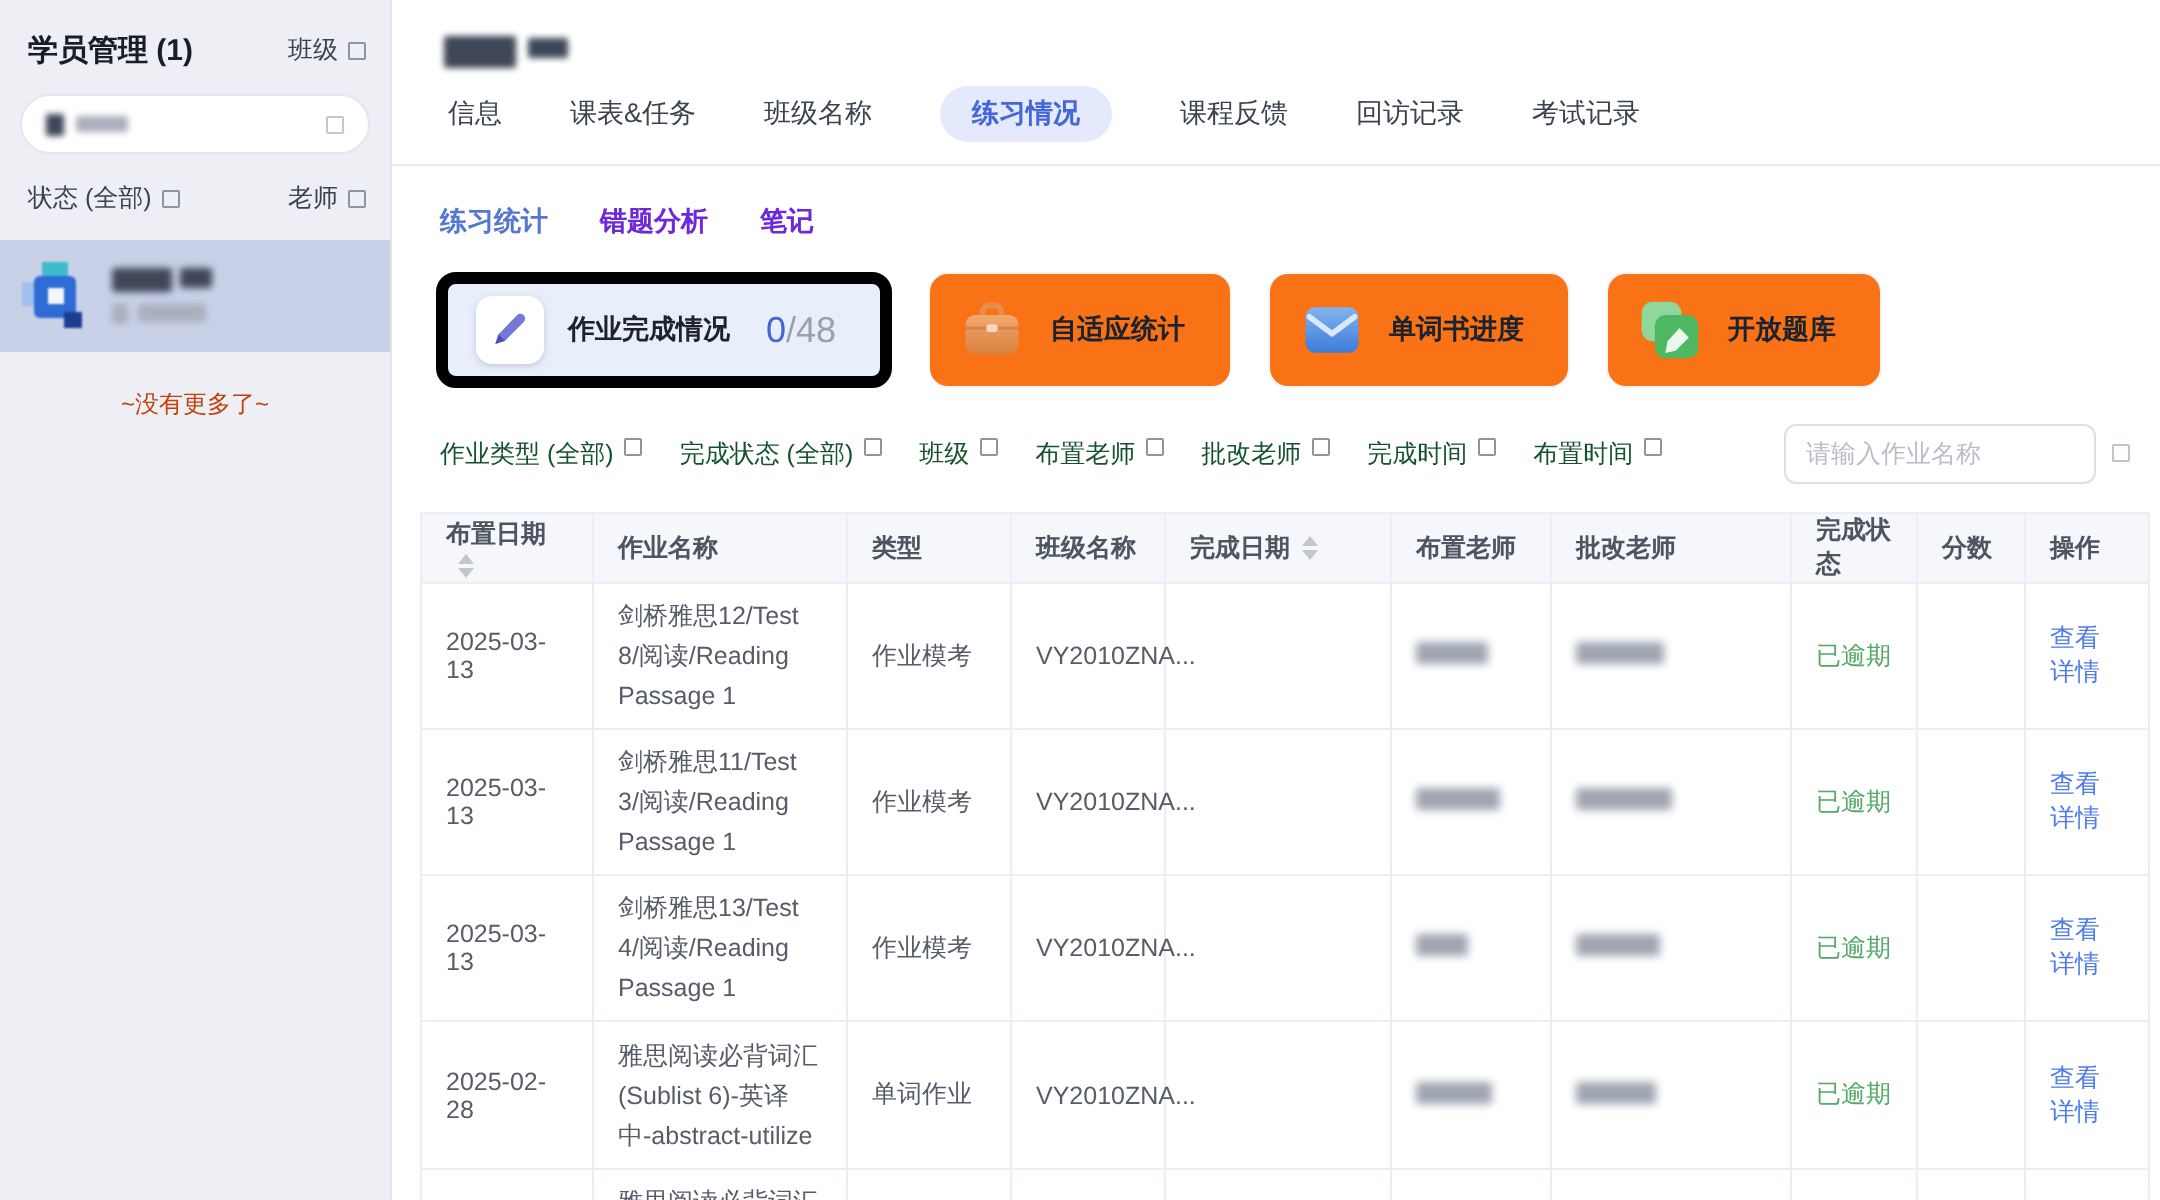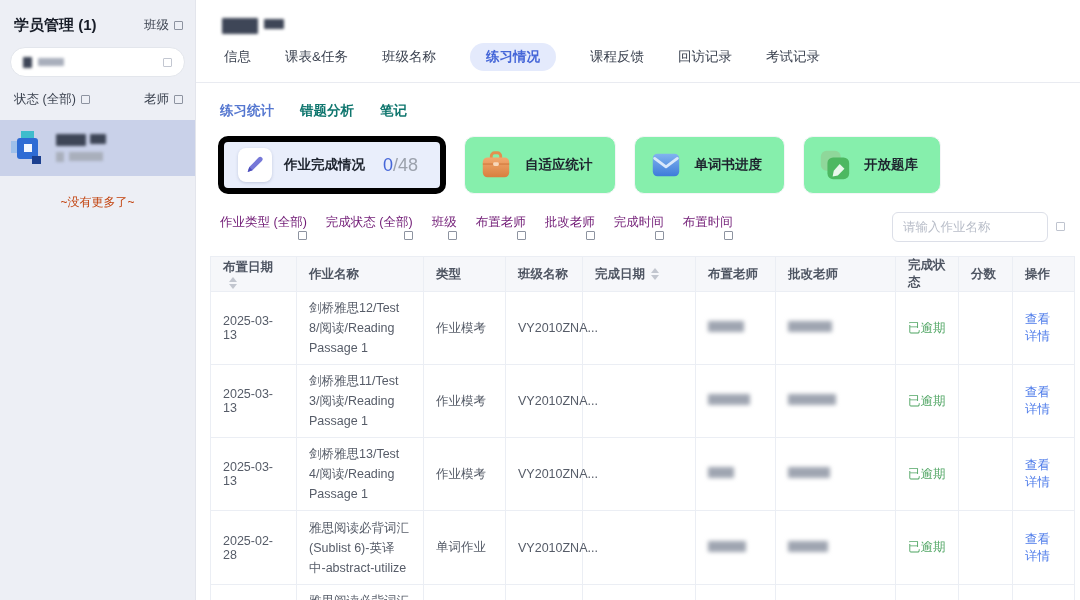--- a/index.html
+++ b/index.html
@@ -28,37 +28,37 @@
   .r-grey { background:#a9afbc; }
 
   
   .main { flex:1; position:relative; background:#fff; }
   .page-name { margin:14px 0 0 26px; height:20px; display:flex; align-items:flex-end; gap:6px; filter:blur(1.6px); }
   .tabs { display:flex; align-items:center; gap:34px; padding:9px 0 11px 28px; border-bottom:1px solid #e9ebf1; }
   .tab { font-size:13.5px; color:#3b4250; cursor:pointer; padding:5px 0; }
   .tab.active { background:#e4eafc; color:#4566d8; font-weight:bold; padding:5px 16px; border-radius:16px; }
 
   .subtabs { display:flex; gap:26px; padding:19px 0 0 24px; }
-  .subtab { font-size:13.5px; font-weight:bold; color:#0f766e; cursor:pointer; }
+  .subtab { font-size:13.5px; font-weight:bold; color:#6d28d9; cursor:pointer; }
   .subtab.active { color:#5577d0; }
 
   .cards { display:flex; gap:18px; padding:16px 0 0 22px; }
-  .card { height:58px; border-radius:10px; background:#86efac; border:1px solid #f4f5f7;
+  .card { height:58px; border-radius:10px; background:#f97316; border:1px solid #f4f5f7;
     display:flex; align-items:center; gap:12px; padding:0 22px 0 14px; cursor:pointer; }
   .card.selected { background:#e9eefb; border:6px solid #000000; }
   .icon-tile { width:34px; height:34px; border-radius:8px; flex:none; display:flex; align-items:center; justify-content:center; }
   .tile-white { background:#fff; box-shadow:0 1px 3px rgba(80,90,140,.25); }
   .card-label { font-size:13.5px; font-weight:bold; color:#1d232e; white-space:nowrap; }
   .card-val { font-size:18px; margin-left:6px; }
   .card-val .v { color:#4566d8; }
   .card-val .t { color:#9ba1ac; }
 
   .filter-bar { display:flex; justify-content:space-between; align-items:center; padding:18px 8px 0 24px; }
   .filters { display:flex; gap:19px; }
-  .filter { font-size:12.5px; color:#701a75; display:inline-flex; align-items:flex-end; cursor:pointer; white-space:nowrap;flex-direction:column; }
+  .filter { font-size:12.5px; color:#14532d; display:inline-flex; align-items:flex-start; cursor:pointer; white-space:nowrap; }
   .search-wrap { position:relative; width:183px; flex:none; }
   .search-input { width:156px; height:30px; border:1px solid #dcdfe8; border-radius:6px; padding:0 26px 0 10px;
     font-size:12.5px; color:#333; outline:none; font-family:"Liberation Sans",sans-serif; }
   .search-input::placeholder { color:#b8bdc8; }
   .search-wrap .box-ic { position:absolute; right:10px; top:10px; border-color:#bfc4cf; }
 
   
   .table-wrap { padding:14px 8px 0 14px; }
   table { border-collapse:collapse; width:864px; table-layout:fixed; font-size:12.5px; }
   th, td { border:1px solid #ebeef4; padding:6px 12px; text-align:left; vertical-align:middle; color:#565c68; }

